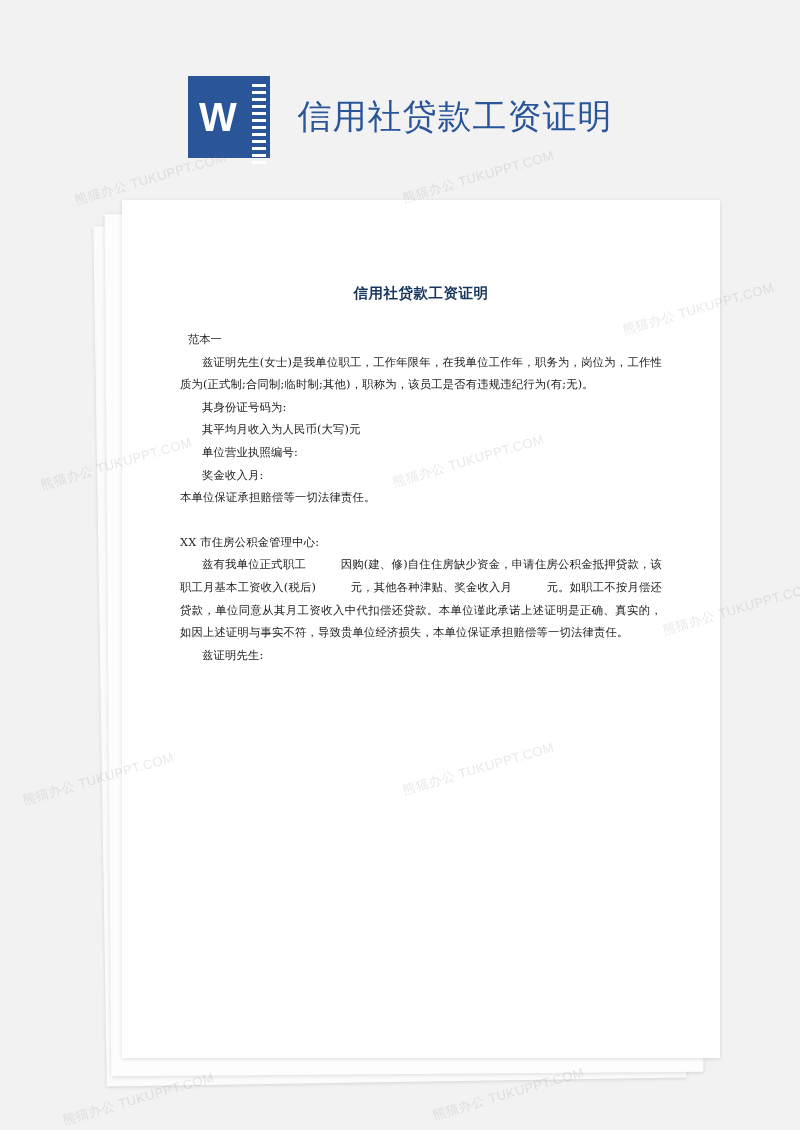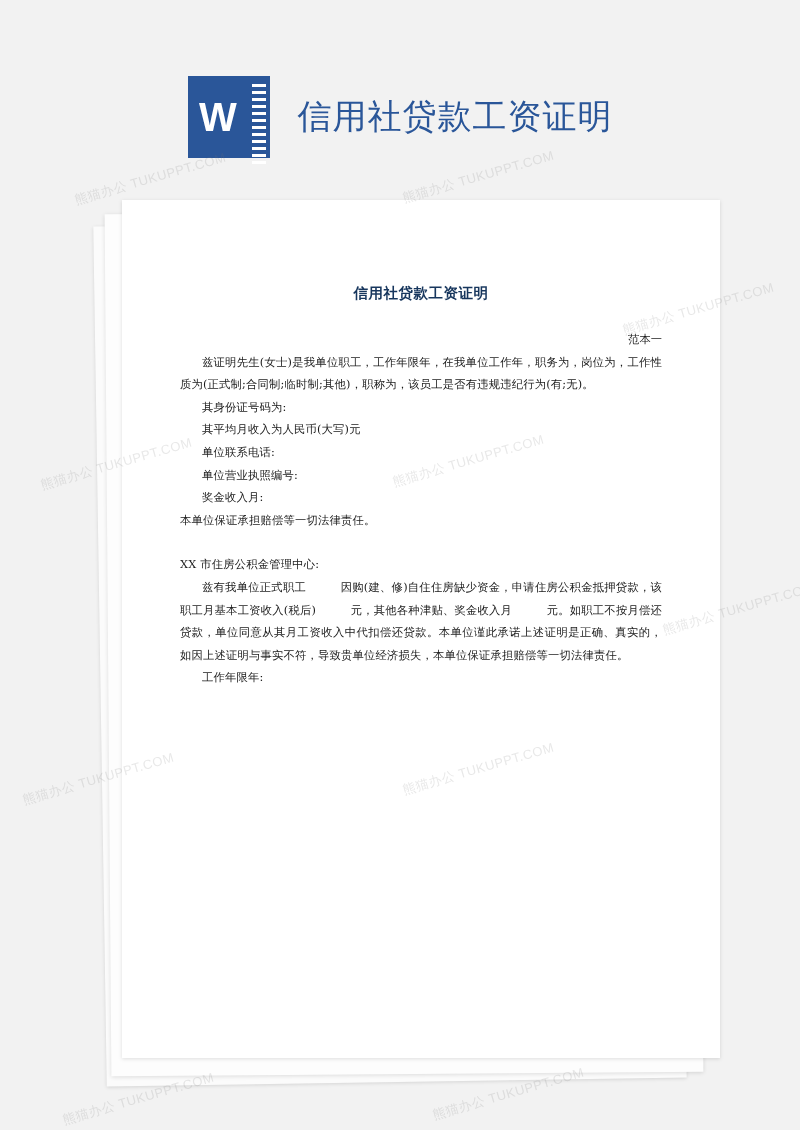--- a/index.html
+++ b/index.html
@@ -124,21 +124,20 @@
   }
   .indent1 { text-indent: 0; }
   .indent2 { text-indent: 22px; }
   .sect-label {
     font-family: "DejaVu Serif", serif;
     font-size: 11.3px;
     line-height: 2.0;
     color: #1a1a1a;
     text-indent: 8px;
     margin: 0;
-    text-align: right;
   }
   .gap { height: 22px; }
 
   
   .wm {
     position: absolute;
     color: rgba(120,120,120,0.17);
     font-size: 13px;
     font-family: "Liberation Sans", sans-serif;
     transform: rotate(-16deg);
@@ -180,31 +179,30 @@
     <div class="sheet sheet-main">
       <div class="doc-inner">
 
         <div class="doc-heading">信用社贷款工资证明</div>
 
         <div class="sect-label">范本一</div>
 
         <p class="doc-p indent2">兹证明先生(女士)是我单位职工，工作年限年，在我单位工作年，职务为，岗位为，工作性质为(正式制;合同制;临时制;其他)，职称为，该员工是否有违规违纪行为(有;无)。</p>
         <p class="doc-p indent2">其身份证号码为:</p>
         <p class="doc-p indent2">其平均月收入为人民币(大写)元</p>
-        <p class="doc-p indent2">单位联系电话:</p>
         <p class="doc-p indent2">单位营业执照编号:</p>
         <p class="doc-p indent2">奖金收入月:</p>
         <p class="doc-p indent1">本单位保证承担赔偿等一切法律责任。</p>
 
         <div class="gap"></div>
 
 
         <p class="doc-p indent1">XX 市住房公积金管理中心:</p>
         <p class="doc-p indent2">兹有我单位正式职工　　　因购(建、修)自住住房缺少资金，申请住房公积金抵押贷款，该职工月基本工资收入(税后)　　　元，其他各种津贴、奖金收入月　　　元。如职工不按月偿还贷款，单位同意从其月工资收入中代扣偿还贷款。本单位谨此承诺上述证明是正确、真实的，如因上述证明与事实不符，导致贵单位经济损失，本单位保证承担赔偿等一切法律责任。</p>
-        <p class="doc-p indent2">工作年限年:</p>
+        <p class="doc-p indent2">兹证明先生:</p>
 
       </div>
     </div>
   </div>
 
   <div class="wm" style="left:72px;  top:170px;">熊猫办公 TUKUPPT.COM</div>
   <div class="wm" style="left:400px; top:168px;">熊猫办公 TUKUPPT.COM</div>
   <div class="wm" style="left:38px;  top:455px;">熊猫办公 TUKUPPT.COM</div>
   <div class="wm" style="left:390px; top:452px;">熊猫办公 TUKUPPT.COM</div>
   <div class="wm" style="left:620px; top:300px;">熊猫办公 TUKUPPT.COM</div>

